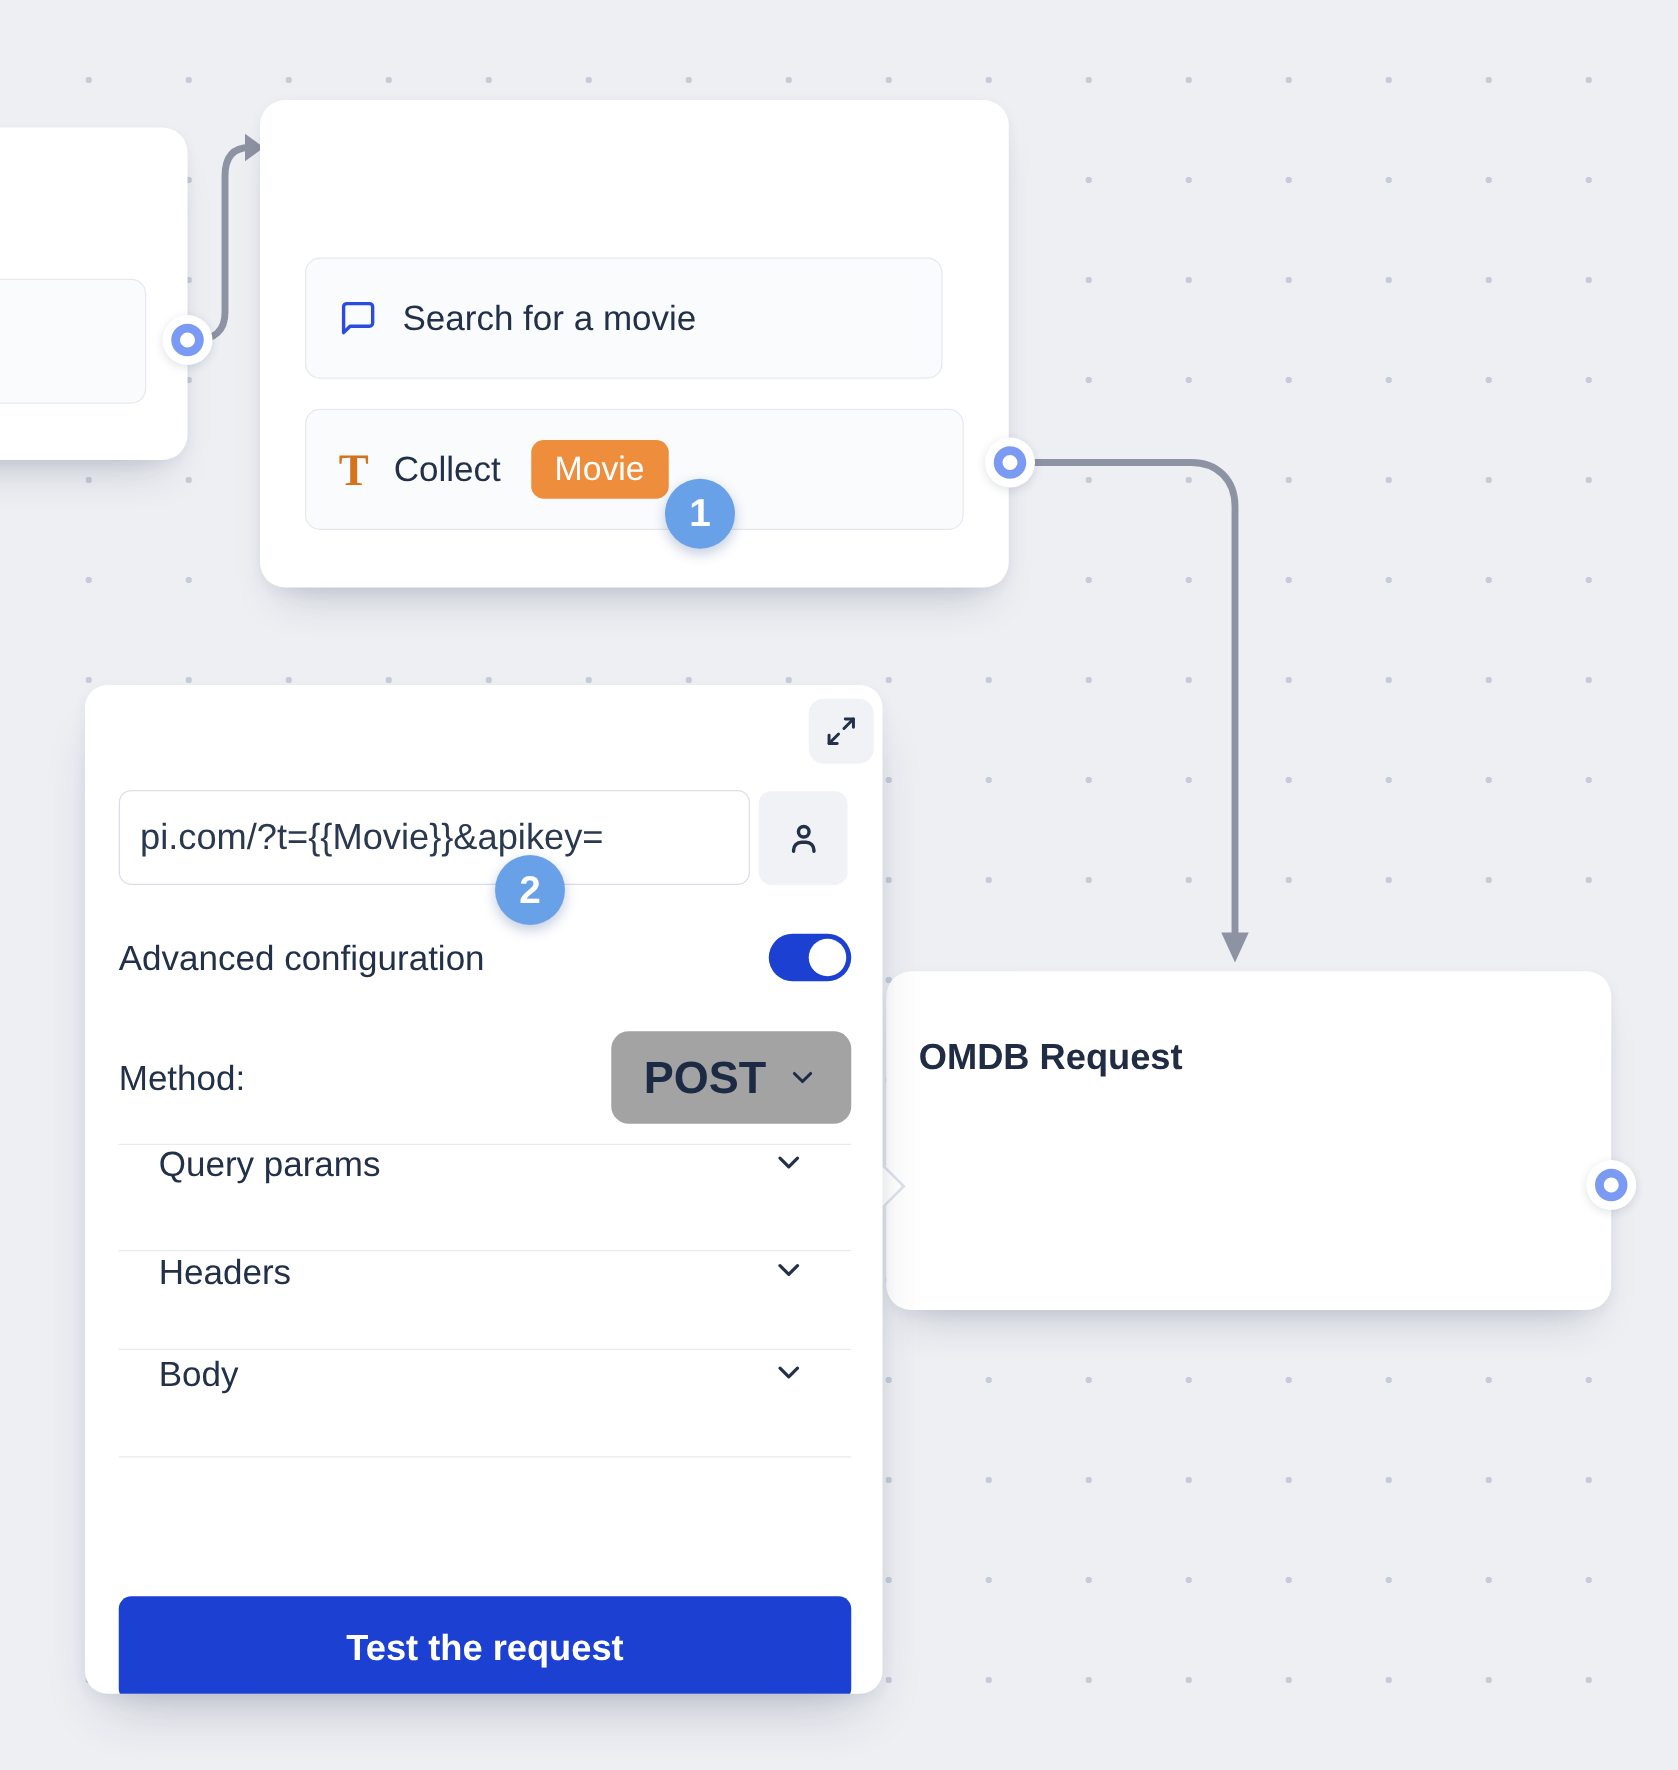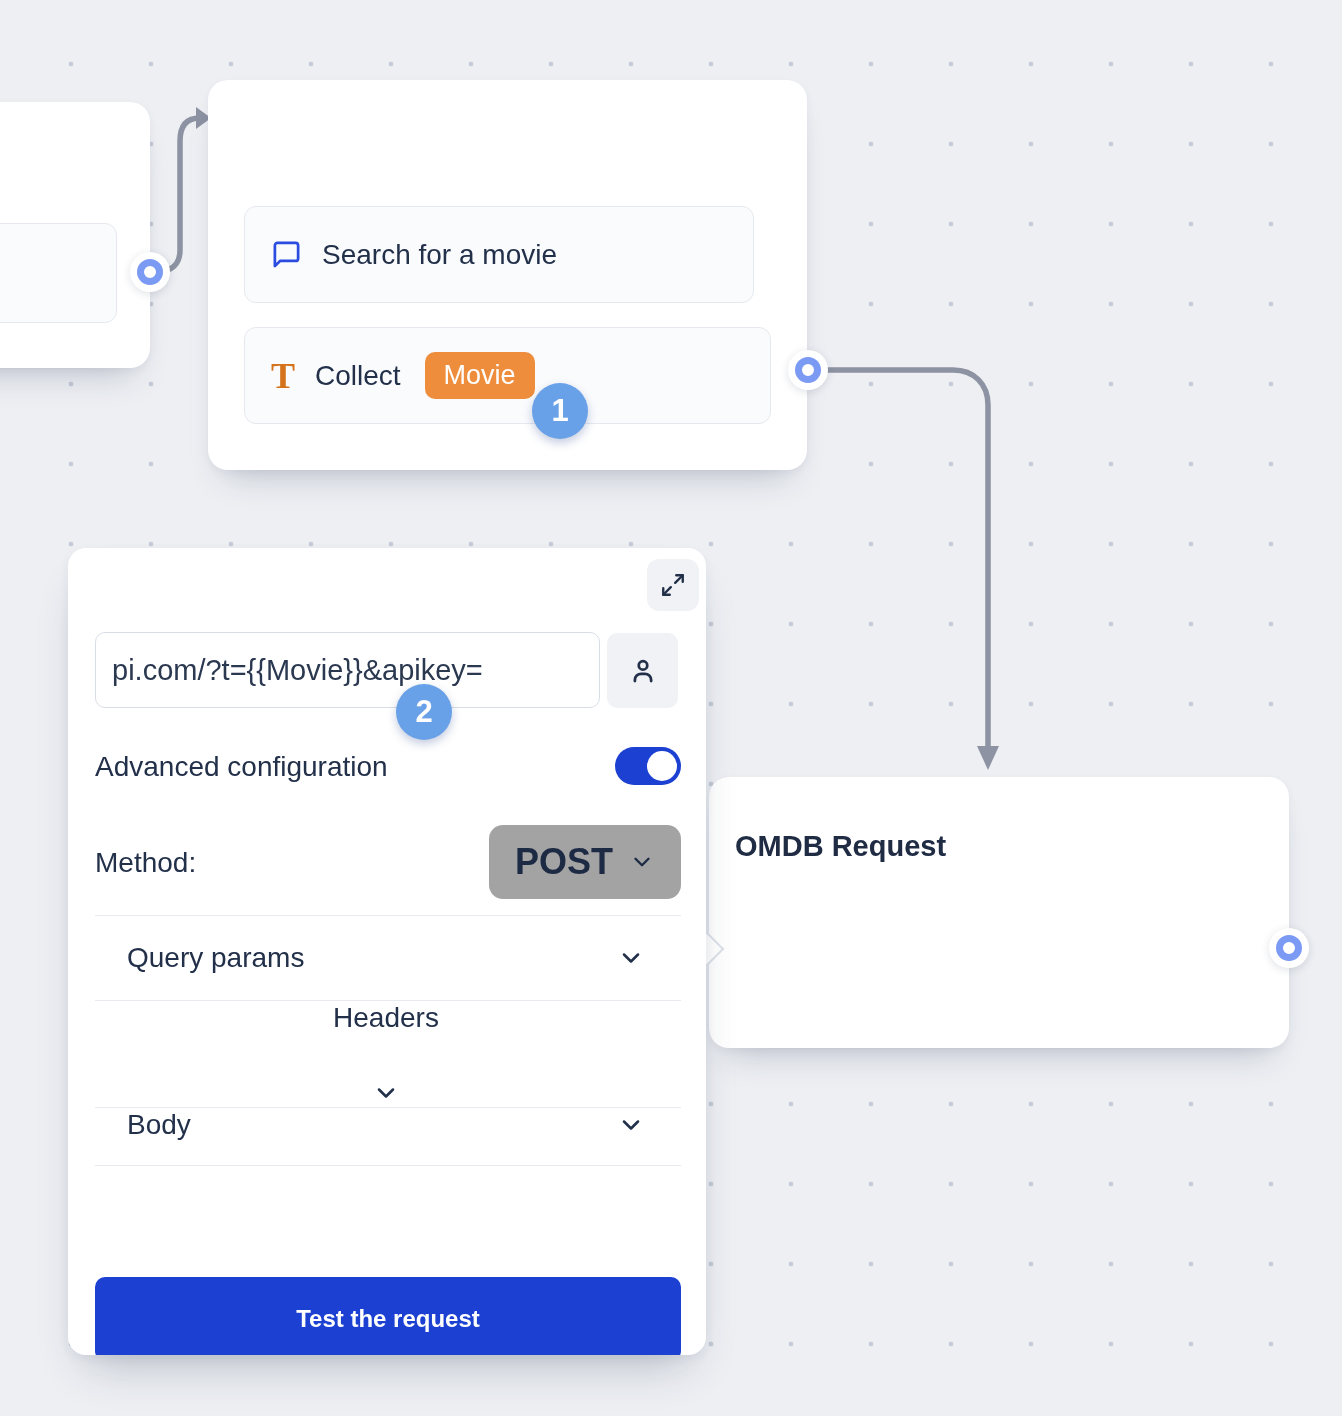--- a/index.html
+++ b/index.html
@@ -34,24 +34,24 @@
   .icon-btn{position:absolute;background:#f0f2f6;border:none;border-radius:12px;display:flex;
     align-items:center;justify-content:center;cursor:pointer;padding:0;}
   .url-input{position:absolute;left:27px;top:84px;width:505px;height:76px;box-sizing:border-box;
     border:1.5px solid #d9dee6;border-radius:10px;font-family:inherit;font-size:29px;color:#2a3850;
     padding:0 4px 0 16px;background:#fff;outline:none;}
   .row-label{position:absolute;font-size:28px;color:#22304a;line-height:1;text-align:right;}
   .toggle{position:absolute;left:547px;top:199px;width:66px;height:38px;border-radius:19px;background:#1c40d2;cursor:pointer;}
   .toggle .knob{position:absolute;right:4px;top:4px;width:30px;height:30px;border-radius:50%;background:#fff;}
   .method-select{position:absolute;left:421px;top:277px;width:192px;height:74px;background:#a3a3a3;border-radius:14px;
     display:flex;align-items:center;justify-content:center;gap:16px;font-size:36px;font-weight:600;color:#1d2a44;cursor:pointer;}
-  .section-row{position:absolute;left:27px;width:586px;display:flex;align-items:center;justify-content:space-between;
+  .section-row{position:absolute;left:27px;width:586px;display:flex;align-items:flex-start;justify-content:space-between;
     padding:0 36px 0 32px;box-sizing:border-box;border-bottom:1.5px solid #e7eaee;font-size:28px;color:#22304a;cursor:pointer;}
   .test-btn{position:absolute;left:27px;top:729px;width:586px;height:84px;background:#1c40d2;color:#ffffff;
-    border:none;border-radius:10px;font-family:inherit;font-size:24px;font-weight:600;cursor:pointer;}
+    border:none;border-radius:10px;font-family:inherit;font-size:29px;font-weight:600;cursor:pointer;}
   .notch{position:absolute;left:693px;top:936px;width:24px;height:24px;background:#ffffff;z-index:3;
     border-top:2px solid #dde2e9;border-right:2px solid #dde2e9;transform:rotate(45deg);}
   svg{display:block;}
 </style>
 </head>
 <body>
 
 <svg class="connectors" width="1342" height="1416" viewBox="0 0 1342 1416">
   <g fill="none" stroke="#8d93a2" stroke-width="5.5" stroke-linecap="round">
     <path d="M 156 272 C 172 272 180 264 180 250 L 180 141 C 180 125 187 118 200 118"></path>
@@ -131,21 +131,21 @@
       <polyline points="6 9 12 15 18 9"></polyline>
     </svg>
   </div>
 
   <div class="section-row" style="top:367px;height:86px;border-top:1.5px solid #e7eaee;">
     <span>Query params</span>
     <svg width="28" height="28" viewBox="0 0 24 24" fill="none" stroke="#22304a" stroke-width="2.2" stroke-linecap="round" stroke-linejoin="round">
         <polyline points="6 9 12 15 18 9"></polyline>
       </svg>
   </div>
-  <div class="section-row" style="top:454px;height:106px;flex-direction:column;">
+  <div class="section-row" style="top:454px;height:78px;">
     <span>Headers</span>
     <svg width="28" height="28" viewBox="0 0 24 24" fill="none" stroke="#22304a" stroke-width="2.2" stroke-linecap="round" stroke-linejoin="round">
         <polyline points="6 9 12 15 18 9"></polyline>
       </svg>
   </div>
   <div class="section-row" style="top:536px;height:82px;">
     <span>Body</span>
     <svg width="28" height="28" viewBox="0 0 24 24" fill="none" stroke="#22304a" stroke-width="2.2" stroke-linecap="round" stroke-linejoin="round">
         <polyline points="6 9 12 15 18 9"></polyline>
       </svg>

